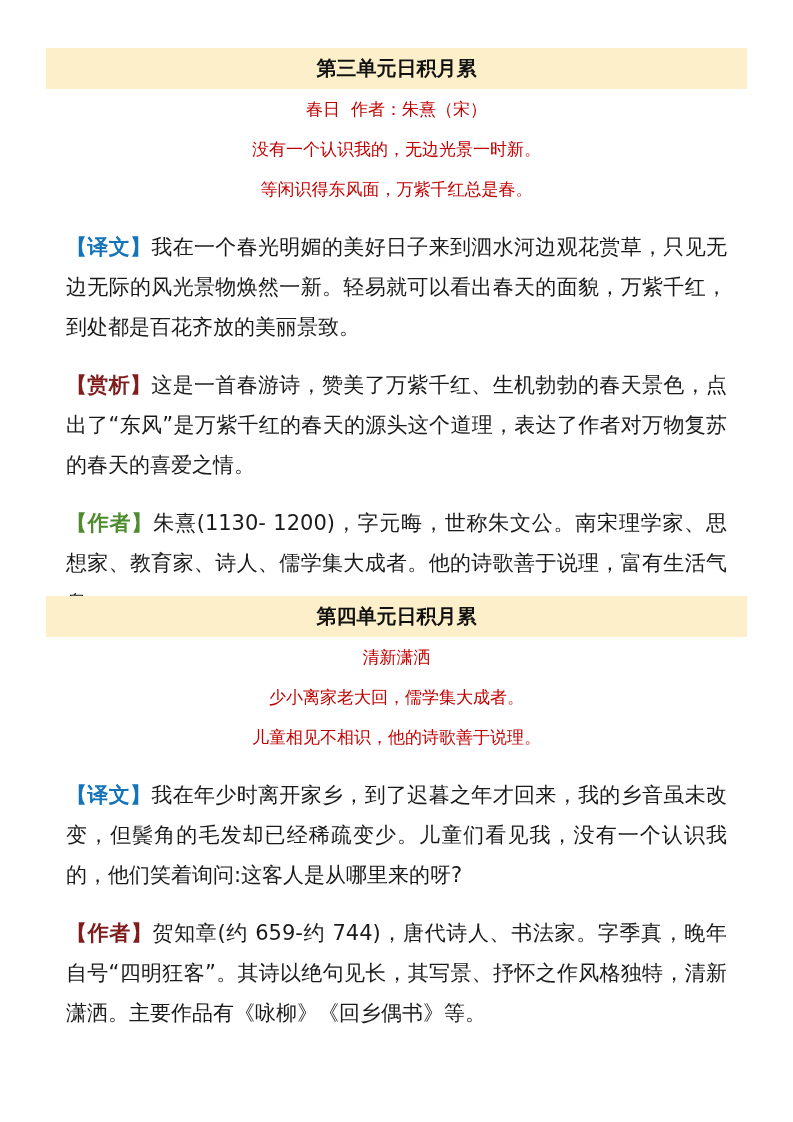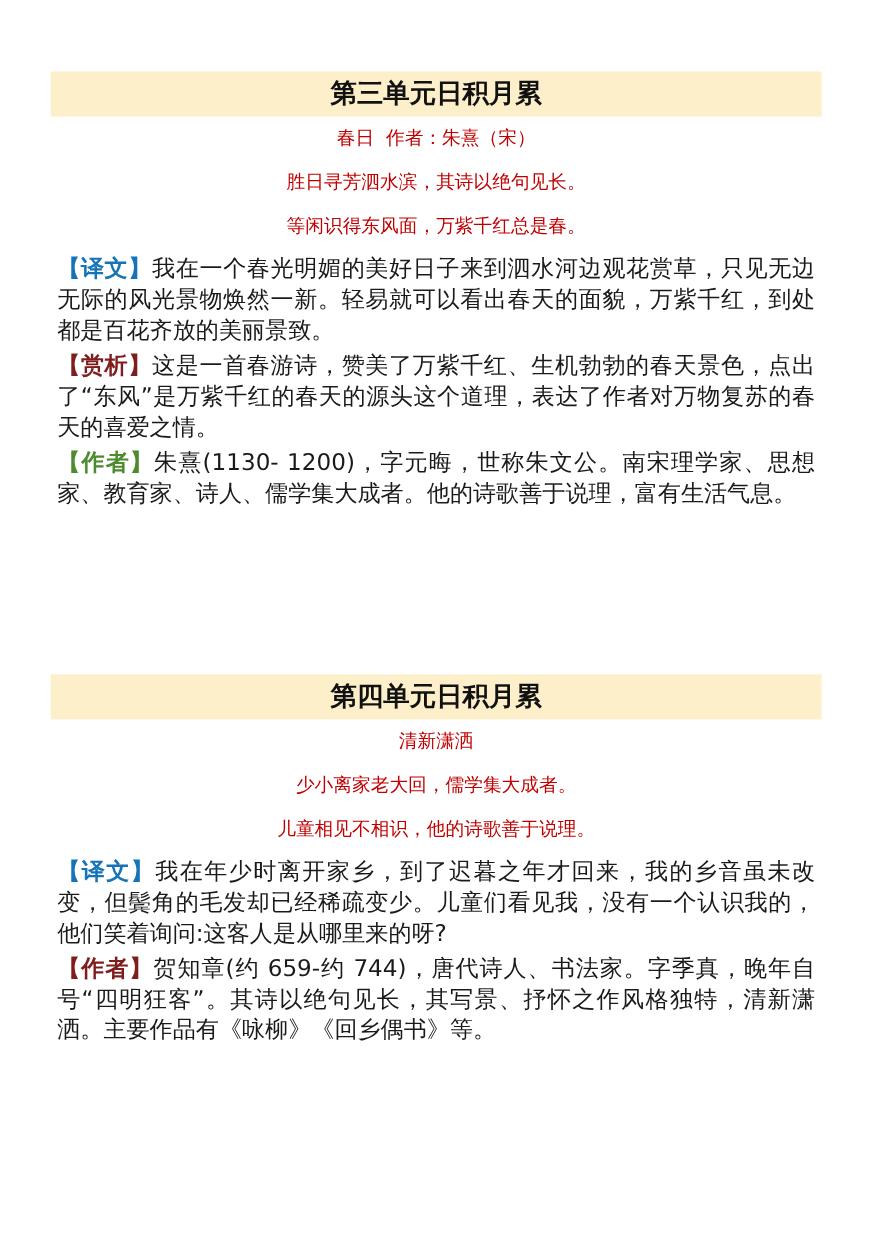--- a/index.html
+++ b/index.html
@@ -5,44 +5,44 @@
   html, body { margin: 0; padding: 0; background: #ffffff; }
   body {
     width: 793px; height: 1122px; position: relative; overflow: hidden;
     font-family: "DejaVu Sans", "Liberation Sans", sans-serif;
     color: #111111;
   }
   .page { position: absolute; left: 0; top: 0; width: 793px; height: 1122px; }
   .section { position: absolute; left: 46px; width: 701px; }
   .banner {
     background: #fdefc9; height: 41px; line-height: 41px; text-align: center;
-    font-weight: bold; font-size: 24px; color: #111; margin-top: 17px;
+    font-weight: bold; font-size: 20px; color: #111;
   }
   .poem-line {
     text-align: center; color: #c00000; font-size: 17px;
     height: 40px; line-height: 40px;
   }
   .para {
-    font-size: 21px; line-height: 28px; color: #1a1a1a;
-    text-align: justify; margin: 4px; padding: 0 2px 0 2px;
+    font-size: 21px; line-height: 40px; color: #1a1a1a;
+    text-align: justify; margin: 18px; padding: 0 2px 0 2px;
   }
   .tag { font-weight: bold; }
   .tag-blue { color: #1573b8; }
   .tag-purple { color: #7f1d1d; }
   .tag-green { color: #4e8a2e; }
 </style>
 </head>
 <body>
 
 <div class="page">
 
   <div class="section" style="top:48px;">
     <div class="banner">第三单元日积月累</div>
     <div class="poem-line" style="white-space:pre;">春日  作者：朱熹（宋）</div>
-    <div class="poem-line">胜日寻芳泗水滨，其诗以绝句见长。</div>
+    <div class="poem-line">没有一个认识我的，无边光景一时新。</div>
     <div class="poem-line">等闲识得东风面，万紫千红总是春。</div>
 
     <p class="para">
       <span class="tag tag-blue">【译文】</span><span>我在一个春光明媚的美好日子来到泗水河边观花赏草，只见无边无际的风光景物焕然一新。轻易就可以看出春天的面貌，万紫千红，到处都是百花齐放的美丽景致。</span>
     </p>
     <p class="para">
       <span class="tag tag-purple">【赏析】</span><span>这是一首春游诗，赞美了万紫千红、生机勃勃的春天景色，点出了“东风”是万紫千红的春天的源头这个道理，表达了作者对万物复苏的春天的喜爱之情。</span>
     </p>
     <p class="para">
       <span class="tag tag-green">【作者】</span><span>朱熹(1130- 1200)，字元晦，世称朱文公。南宋理学家、思想家、教育家、诗人、儒学集大成者。他的诗歌善于说理，富有生活气息。</span>

